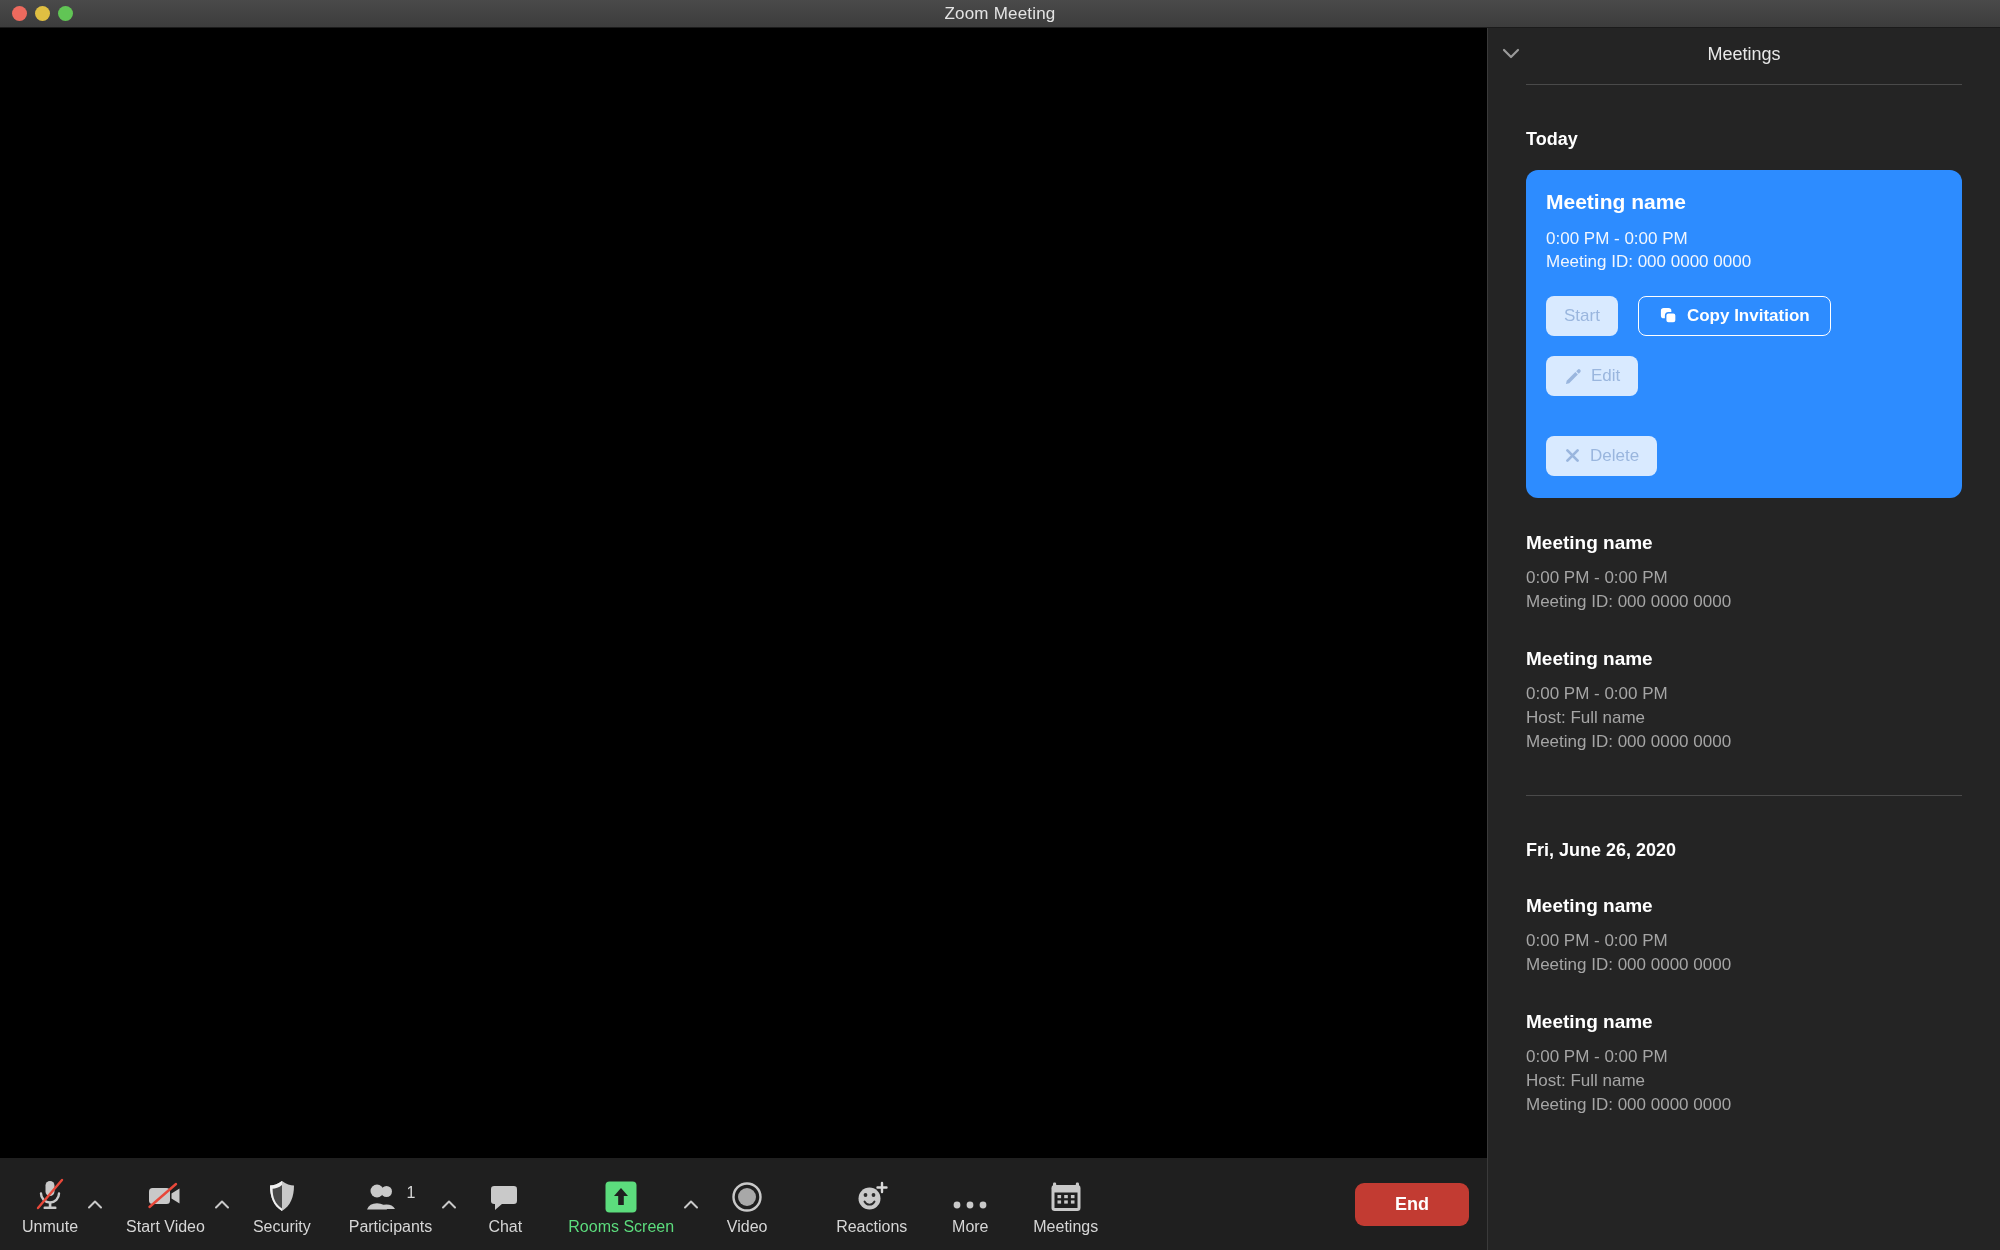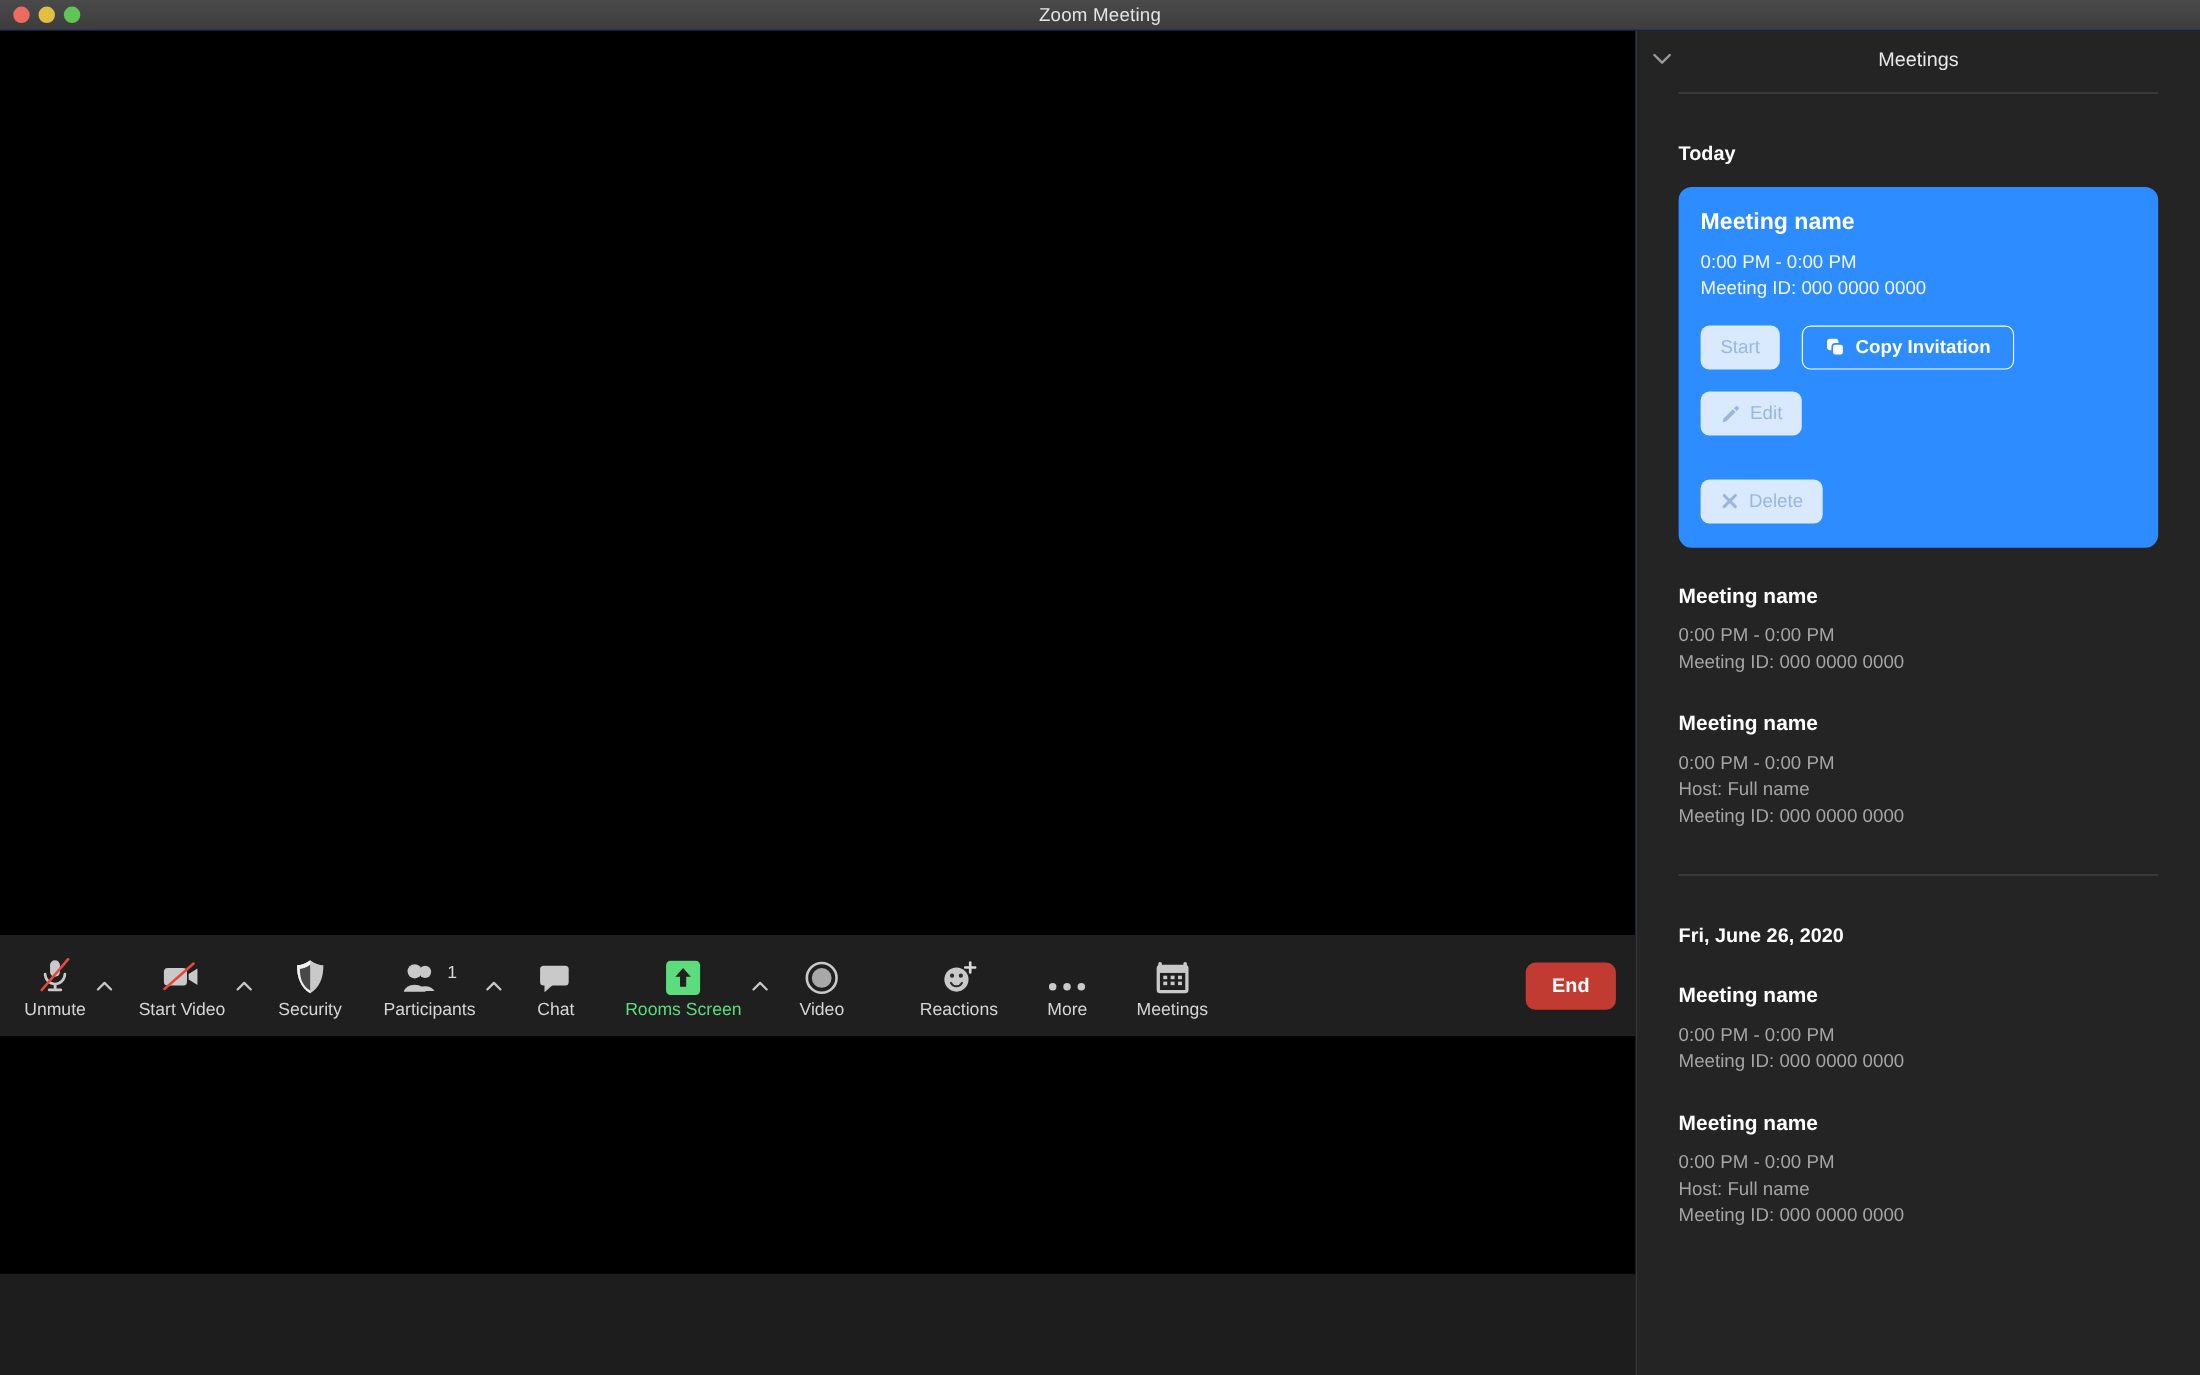--- a/index.html
+++ b/index.html
@@ -2,21 +2,21 @@
 <html><head>
 <meta charset="utf-8">
 <style>
   * { margin:0; padding:0; box-sizing:border-box; }
   html, body {
     width:2000px; height:1250px;
     background:#1d1d1d;
     font-family:"Liberation Sans", sans-serif;
     overflow:hidden;
   }
-  #app { position:relative; width:2000px; height:942px; background:#1d4ed8; }
+  #app { position:relative; width:2000px; height:1250px; background:#737373; }
 
   
   .titlebar {
     position:absolute; top:0; left:0; width:2000px; height:28px;
     background:linear-gradient(#4a4a4a,#3c3c3c);
     border-bottom:1px solid #1b1b1b;
     display:flex; align-items:center;
   }
   .traffic { display:flex; gap:8px; margin-left:12px; }
   .light { width:15px; height:15px; border-radius:50%; }
@@ -103,21 +103,21 @@
   .tb-icon { height:40px; display:flex; align-items:flex-end; justify-content:center; }
   .tb-label { font-size:16px; color:#d6d6d6; margin-top:5px; white-space:nowrap; }
   .tb-label.green { color:#5cdc7d; }
   .caret {
     margin-left:2px; align-self:center;
     width:18px; height:92px; display:flex; align-items:center; justify-content:center;
     cursor:pointer;
   }
   .end-btn {
     background:#c23b32; color:#fff; font-weight:bold; font-size:18px;
-    border-radius:9px; padding:11px 24px; margin-left:10px; cursor:pointer;
+    border-radius:9px; padding:11px 40px; margin-left:10px; cursor:pointer;
   }
   .grow { flex:1; }
 </style>
 </head>
 <body>
 
 <div id="app">
 
   <div class="titlebar">
     <div class="traffic">

